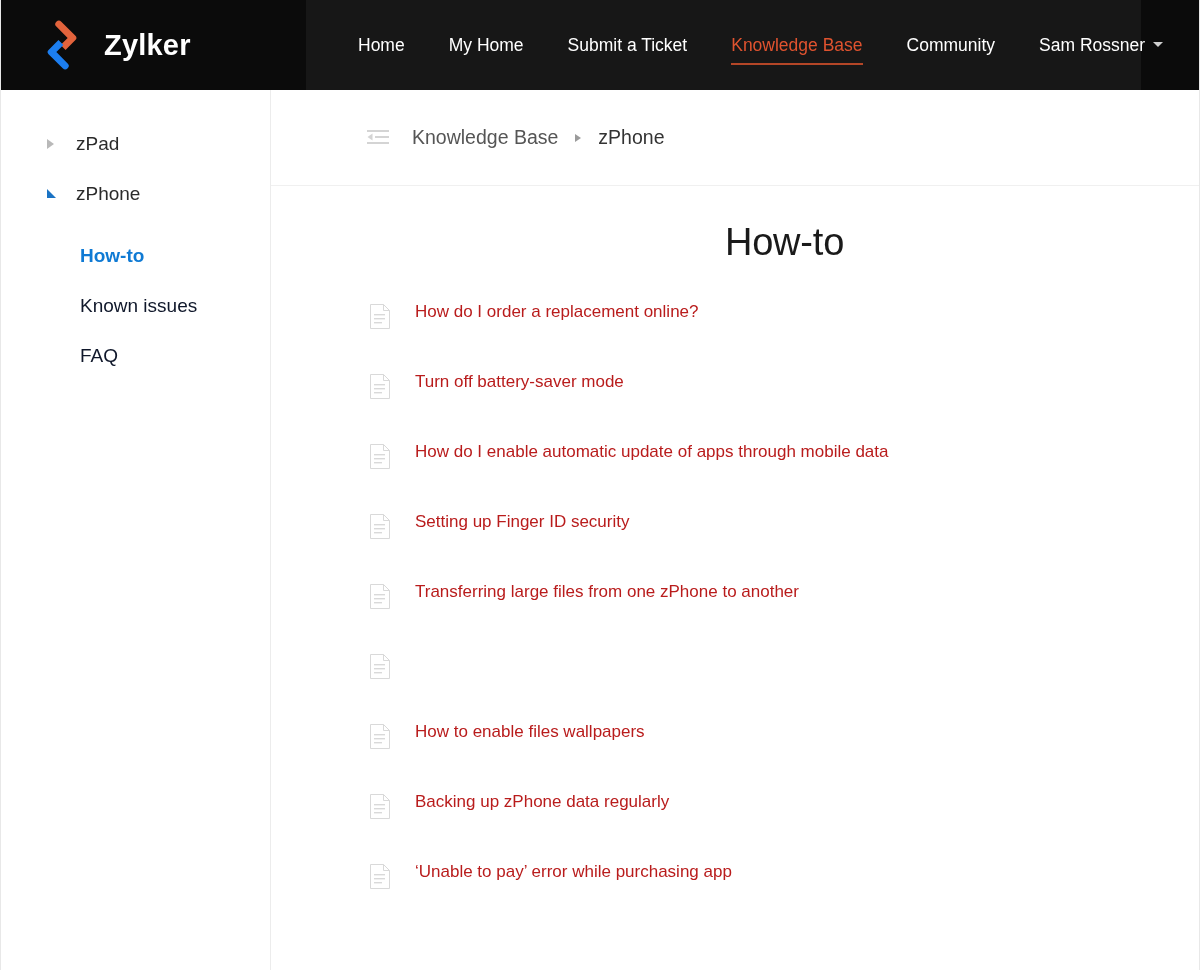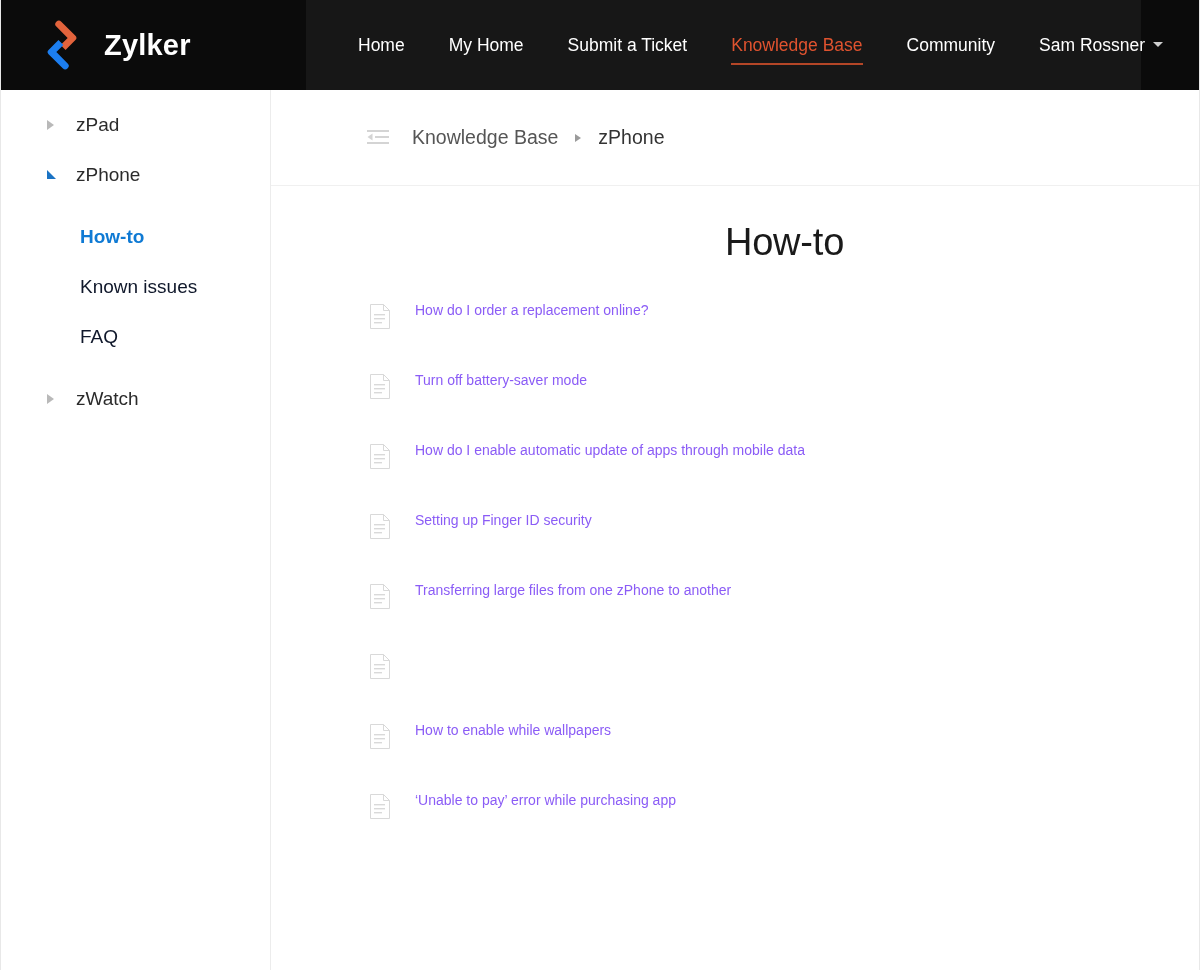--- a/index.html
+++ b/index.html
@@ -119,21 +119,21 @@
     display: flex;
     min-height: 0;
     background: #ffffff;
   }
 
   
   .sidebar {
     width: 270px;
     flex: 0 0 270px;
     border-right: 1px solid #ececec;
-    padding-top: 23px;
+    padding-top: 42px;
     background: #ffffff;
   }
   .tree-node {
     display: flex;
     align-items: flex-start;
     padding: 0 0 0 46px;
     height: 50px;
     cursor: pointer;
   }
   .tree-toggle {
@@ -242,22 +242,22 @@
     align-items: flex-start;
     height: 70px;
   }
   .doc-icon {
     flex: 0 0 24px;
     margin-right: 21px;
     padding-top: 2px;
     display: flex;
   }
   .article-link {
-    font-size: 14px;
-    color: #8b5cf6;
+    font-size: 17px;
+    color: #b91c1c;
     text-decoration: none;
     cursor: pointer;
     line-height: 1.2;
     white-space: nowrap;
   }
 </style>
 </head>
 <body>
 
 <div class="page">
@@ -313,26 +313,20 @@
       </div>
       <div class="tree-child">
         <span class="tree-label">Known issues</span>
       </div>
       <div class="tree-child">
         <span class="tree-label">FAQ</span>
       </div>
 
       <div class="tree-gap"></div>
 
-      <div class="tree-node">
-        <span class="tree-toggle">
-          <span class="tri-right"></span>
-        </span>
-        <span class="tree-label">zWatch</span>
-      </div>
     </aside>
 
     <main class="content">
 
       <div class="breadcrumb-bar">
         <span class="bc-icon">
           <svg width="22" height="18" viewBox="0 0 22 18" aria-hidden="true">
             <rect x="0" y="1" width="22" height="2" fill="#d4d4d4"></rect>
             <rect x="8" y="7" width="14" height="2" fill="#d4d4d4"></rect>
             <rect x="0" y="13" width="22" height="2" fill="#d4d4d4"></rect>
@@ -429,23 +423,35 @@
           <li class="article-item">
             <span class="doc-icon">
               <svg width="20" height="25" viewBox="0 0 20 25" aria-hidden="true">
                 <path d="M0.5 0.5 H13.5 L19.5 6.5 V24.5 H0.5 Z" fill="#ffffff" stroke="#d9d9d9"></path>
                 <path d="M13.5 0.5 V6.5 H19.5" fill="none" stroke="#d9d9d9"></path>
                 <rect x="4" y="10" width="11" height="1.4" fill="#d9d9d9"></rect>
                 <rect x="4" y="14" width="11" height="1.4" fill="#d9d9d9"></rect>
                 <rect x="4" y="18" width="8" height="1.4" fill="#d9d9d9"></rect>
               </svg>
             </span>
-            <a class="article-link" href="#">How to enable while wallpapers</a>
-          </li>
-
+            <a class="article-link" href="#">How to enable files wallpapers</a>
+          </li>
+
+          <li class="article-item">
+            <span class="doc-icon">
+              <svg width="20" height="25" viewBox="0 0 20 25" aria-hidden="true">
+                <path d="M0.5 0.5 H13.5 L19.5 6.5 V24.5 H0.5 Z" fill="#ffffff" stroke="#d9d9d9"></path>
+                <path d="M13.5 0.5 V6.5 H19.5" fill="none" stroke="#d9d9d9"></path>
+                <rect x="4" y="10" width="11" height="1.4" fill="#d9d9d9"></rect>
+                <rect x="4" y="14" width="11" height="1.4" fill="#d9d9d9"></rect>
+                <rect x="4" y="18" width="8" height="1.4" fill="#d9d9d9"></rect>
+              </svg>
+            </span>
+            <a class="article-link" href="#">Backing up zPhone data regularly</a>
+          </li>
 
           <li class="article-item">
             <span class="doc-icon">
               <svg width="20" height="25" viewBox="0 0 20 25" aria-hidden="true">
                 <path d="M0.5 0.5 H13.5 L19.5 6.5 V24.5 H0.5 Z" fill="#ffffff" stroke="#d9d9d9"></path>
                 <path d="M13.5 0.5 V6.5 H19.5" fill="none" stroke="#d9d9d9"></path>
                 <rect x="4" y="10" width="11" height="1.4" fill="#d9d9d9"></rect>
                 <rect x="4" y="14" width="11" height="1.4" fill="#d9d9d9"></rect>
                 <rect x="4" y="18" width="8" height="1.4" fill="#d9d9d9"></rect>
               </svg>

